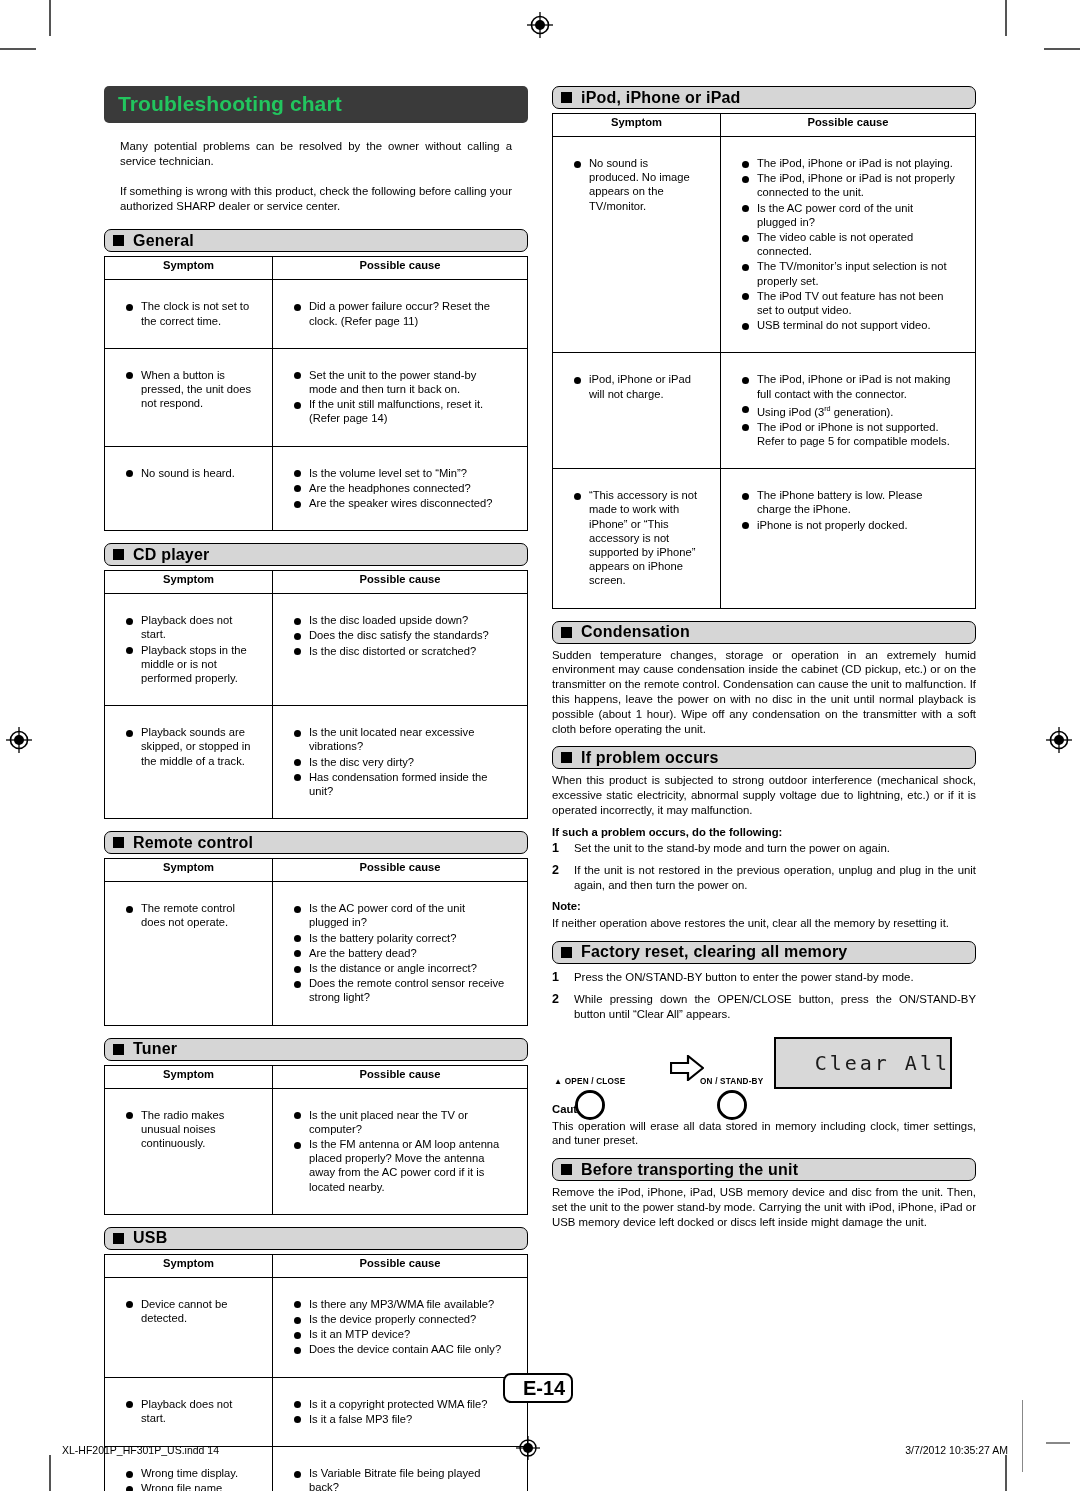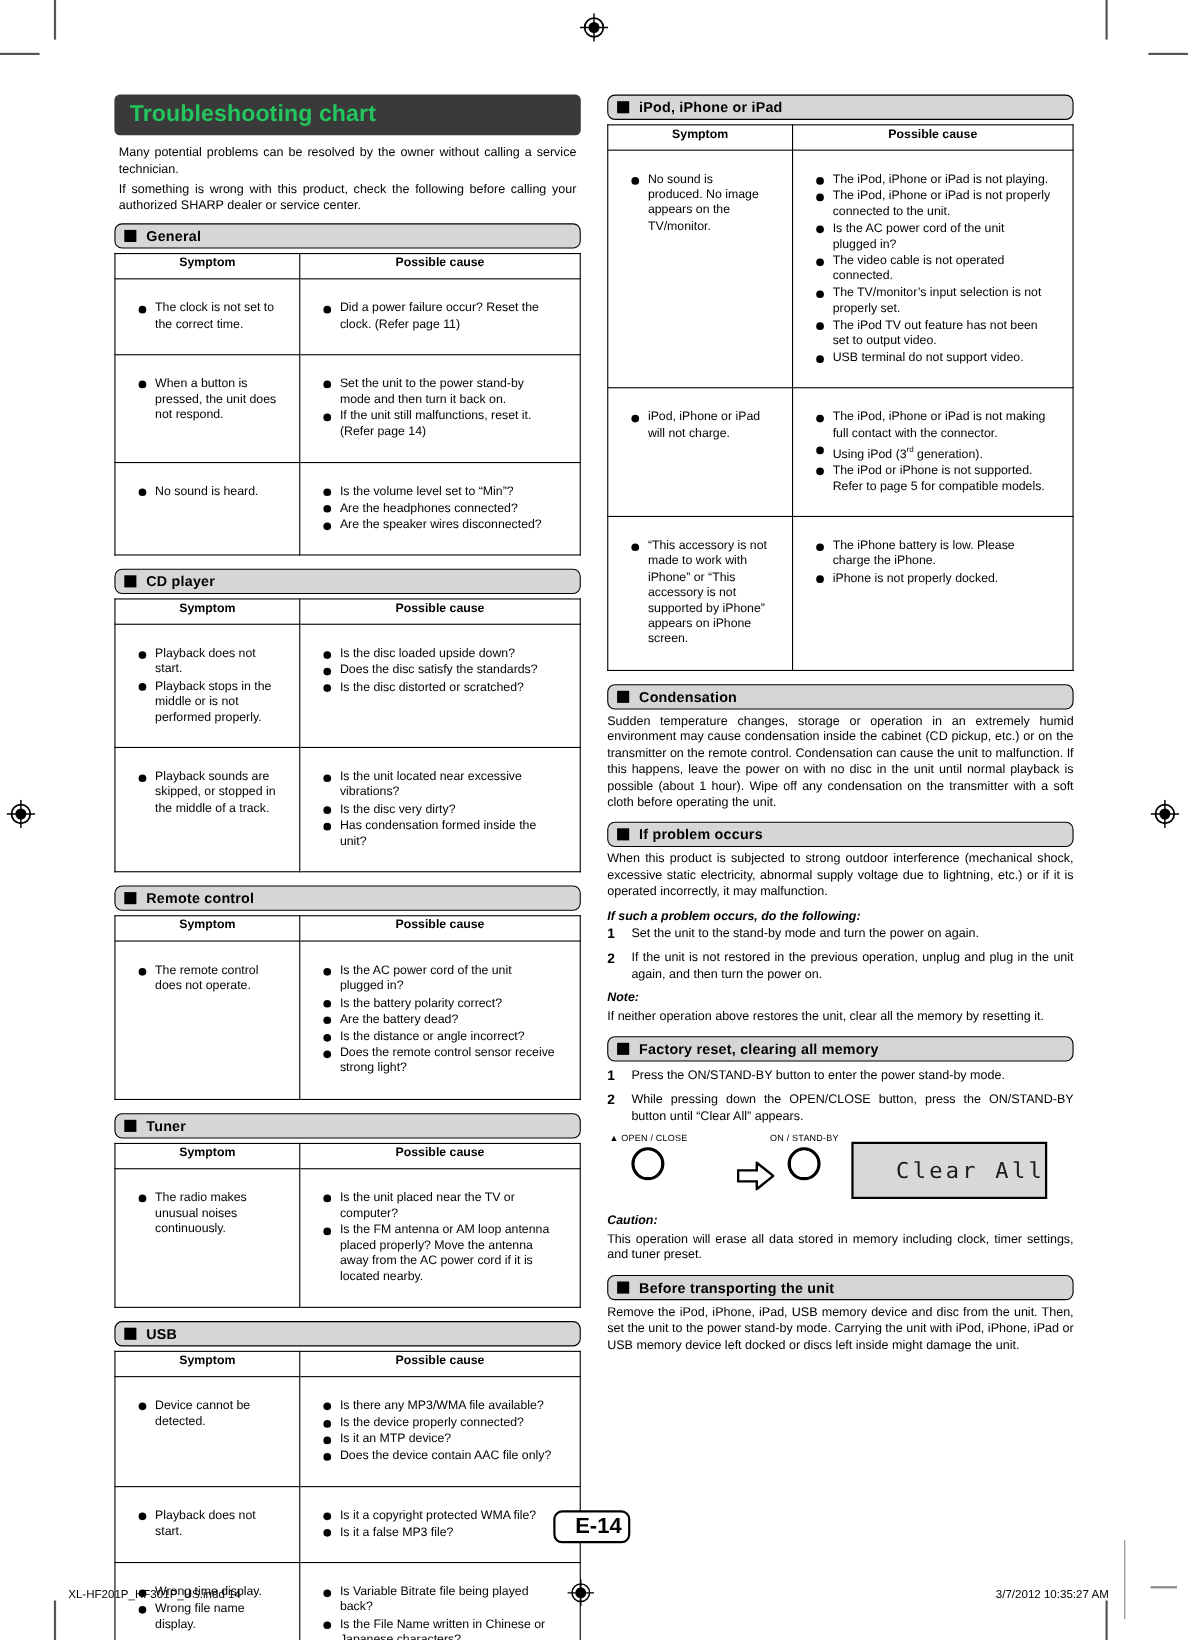--- a/index.html
+++ b/index.html
@@ -48,42 +48,42 @@
     margin-bottom: 9px;
   }
 
   
   .intro {
     font-size: 11.4px;
     line-height: 14.6px;
     text-align: justify;
     margin-bottom: 9px;
   }
-  .intro p { margin: 4px; }
+  .intro p { margin: 16px; }
 
   
   .sec-head {
     border: 1.4px solid #000;
     border-radius: 7px;
     background: #d6d6d6;
     height: 23px;
     display: flex;
     align-items: center;
     padding-left: 8px;
     margin-bottom: 4px;
     box-sizing: border-box;
   }
   .sec-head .sq {
     width: 11px; height: 11px;
     background: #000;
     margin-right: 9px;
     flex: none;
   }
   .sec-head .txt {
-    font-size: 13px;
+    font-size: 16px;
     font-weight: bold;
     letter-spacing: 0.2px;
   }
 
   
   table.ts {
     border-collapse: collapse;
     width: 100%;
     table-layout: fixed;
     margin-bottom: 12px;
@@ -133,21 +133,20 @@
     font-size: 11.4px;
     line-height: 14.8px;
     text-align: justify;
     margin: 4px 0 8px 0;
   }
   .body-txt.last { margin-bottom: 10px; }
   .lead-bold {
     font-size: 11.3px;
     font-weight: bold;
     margin: 2px 0 3px 0;
-    font-style: italic;
   }
 
   
   .step {
     display: flex;
     font-size: 11.4px;
     line-height: 15px;
     margin-bottom: 7px;
   }
   .step .num {
@@ -160,24 +159,25 @@
 
   
   .btn-diagram {
     position: relative;
     height: 72px;
     margin: 6px 0 2px 0;
   }
   .btn-group { position: absolute; top: 0; text-align: center; }
   .btn-label {
     font-size: 8.2px;
-    font-weight: normal;
+    font-weight: bold;
     letter-spacing: 0.2px;
     white-space: nowrap;
     margin-bottom: 4px;
+    margin-top: 48px;
   }
   .btn-circle {
     width: 30px; height: 30px;
     border-radius: 50%;
     border: 3.5px solid #000;
     box-sizing: border-box;
     margin: 0 auto;
     background: #fff;
   }
   .btn-circle::after {

